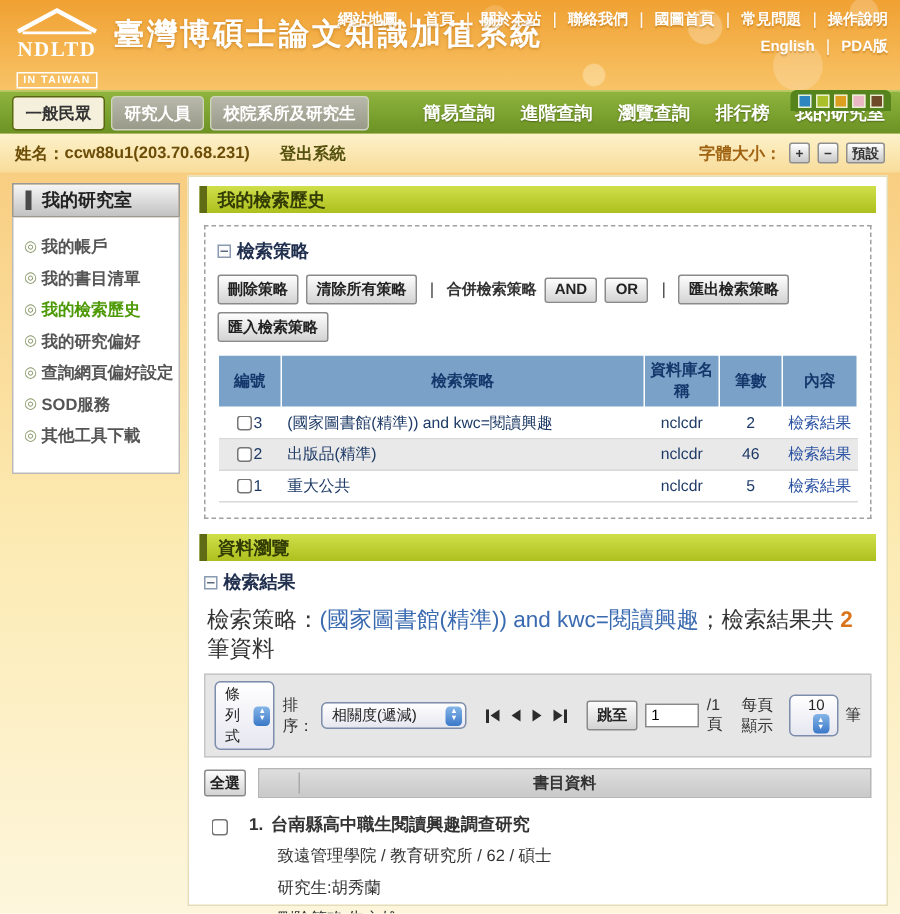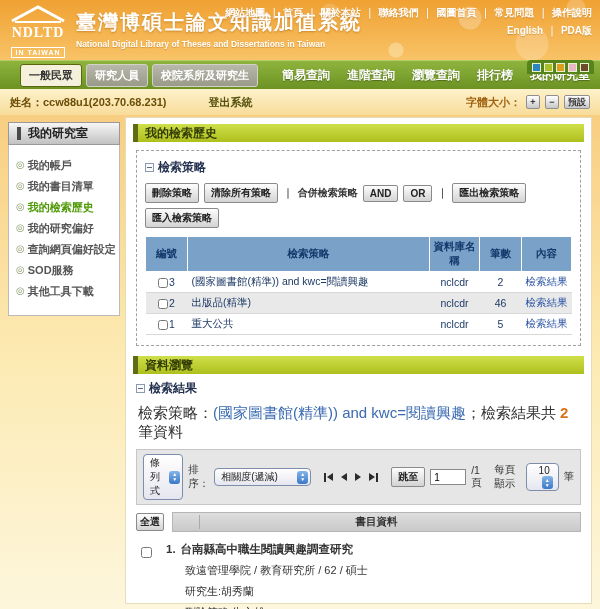--- a/index.html
+++ b/index.html
@@ -27,31 +27,31 @@
 .top-links a, .lang-links a { color:#fff; text-decoration:none; cursor:pointer; }
 .top-links .sep, .lang-links .sep { margin:0 4px; opacity:.9; }
 .lang-links { position:absolute; right:8px; top:24px; font-size:10px; font-weight:bold; color:#fff; text-shadow:0 1px 1px rgba(160,90,0,.4); }
 
 
 .swatches { position:absolute; right:6px; top:60px; z-index:5; background:#55841c; border-radius:4px 4px 0 0; padding:3px 5px 2px; display:flex; gap:3px; }
 .swatch { width:9px; height:9px; border:1px solid #e8f0d0; cursor:pointer; }
 
 
 .green-bar { position:relative; height:29px; background:linear-gradient(180deg,#8fb43e,#6b9223); border-top:1px solid #b6cc6a; display:flex; align-items:center; }
-.tabs { display:flex; gap:4px; margin-left:20px; }
+.tabs { display:flex; gap:4px; margin-left:8px; }
 .tab { font-size:11px; font-weight:bold; padding:3px 8px; border-radius:3px; cursor:pointer; }
 .tab.active { background:#f4f0dc; color:#333; border:1px solid #5a660e; }
 .tab.inactive { background:linear-gradient(180deg,#b8b8ab,#9a9a8a); color:#fff; border:1px solid #d2d2c4; }
 .nav-links { margin-left:auto; margin-right:10px; display:flex; gap:17px; }
 .nav-link { font-size:12px; font-weight:bold; color:#fff; text-shadow:0 1px 1px rgba(40,60,0,.5); cursor:pointer; }
 
 
 .user-bar { height:26px; background:linear-gradient(180deg,#fdf2cb,#f8dc9a); display:flex; align-items:center; padding:0 10px; font-size:11px; color:#6b4d08; }
 .user-name { font-weight:bold; }
-.logout-link { margin-left:42px; font-weight:bold; color:#55510e; cursor:pointer; }
+.logout-link { margin-left:20px; font-weight:bold; color:#55510e; cursor:pointer; }
 .font-size-ctl { margin-left:auto; display:flex; align-items:center; gap:5px; font-weight:bold; color:#a06312; }
 .fbtn { min-width:14px; height:14px; background:linear-gradient(180deg,#ffffff,#c8c8c8); border:1px solid #8f8f8f; border-radius:2px; font-size:9px; line-height:12px; text-align:center; color:#333; font-weight:bold; padding:0 3px; cursor:pointer; }
 
 
 .content { position:relative; height:494px; }
 .sidebar { position:absolute; left:8px; top:7px; width:112px; }
 .sidebar-header { height:23px; background:linear-gradient(180deg,#f6f6f6,#c2c2c2); border:1px solid #999; display:flex; align-items:center; font-size:12px; font-weight:bold; color:#222; }
 .vbar { width:4px; height:13px; background:#4a4a4a; margin:0 7px 0 8px; }
 .sidebar-body { background:#fff; border:1px solid #bbb; border-top:none; padding:8px 3px 10px 7px; }
 .side-item { display:flex; align-items:flex-start; font-size:11px; font-weight:bold; color:#555; margin:5px 0; line-height:1.45; cursor:pointer; }
@@ -133,21 +133,20 @@
       <div class="logo-mark">
         <svg width="56" height="18" viewBox="0 0 56 18">
           <path d="M2 16 L28 2 L54 16" fill="none" stroke="#ffffff" stroke-width="3"></path>
           <path d="M5 17 H51" stroke="#ffffff" stroke-width="2"></path>
         </svg>
         <div class="logo-acronym">NDLTD</div>
         <div class="logo-region">IN TAIWAN</div>
       </div>
       <div class="title-block">
         <div class="site-title">臺灣博碩士論文知識加值系統</div>
-        <div class="site-subtitle">National Digital Library of Theses and Dissertations in Taiwan</div>
       </div>
     </div>
     <div class="top-links" id="top-links"><a>網站地圖</a><span class="sep">｜</span><a>首頁</a><span class="sep">｜</span><a>關於本站</a><span class="sep">｜</span><a>聯絡我們</a><span class="sep">｜</span><a>國圖首頁</a><span class="sep">｜</span><a>常見問題</a><span class="sep">｜</span><a>操作說明</a></div>
     <div class="lang-links" id="lang-links"><a>English</a><span class="sep">｜</span><a>PDA版</a></div>
   </div>
 
   <div class="swatches" id="swatches">
       <span class="swatch" style="background: rgb(46, 134, 193);"></span>
       <span class="swatch" style="background: rgb(169, 192, 42);"></span>
       <span class="swatch" style="background: rgb(220, 159, 32);"></span>

